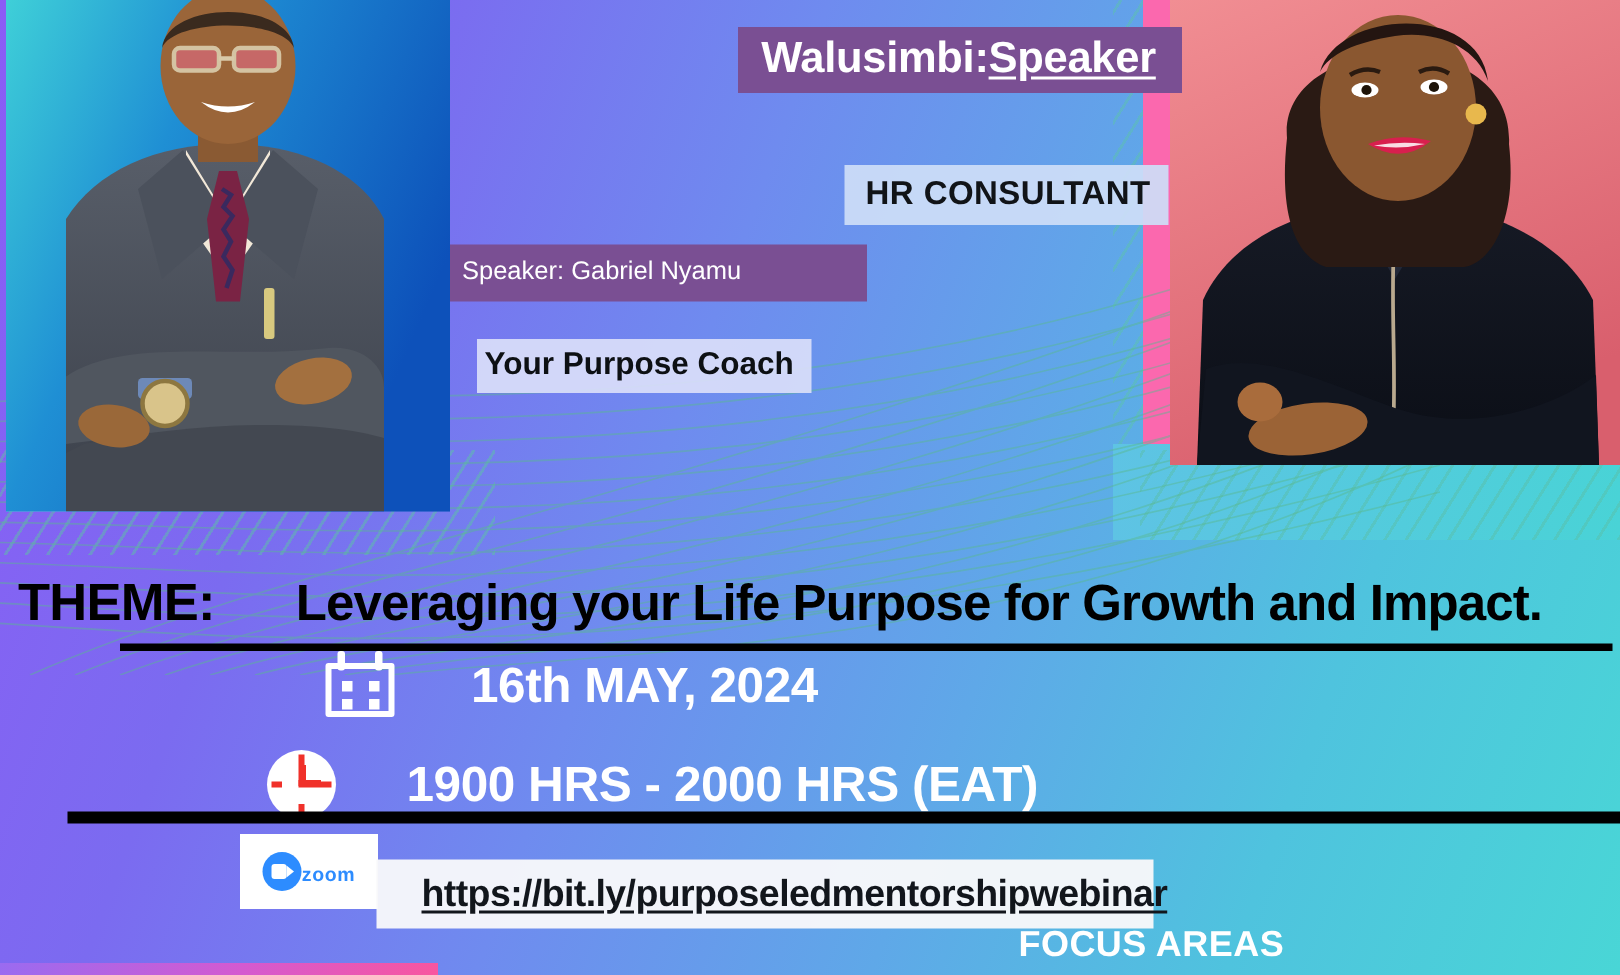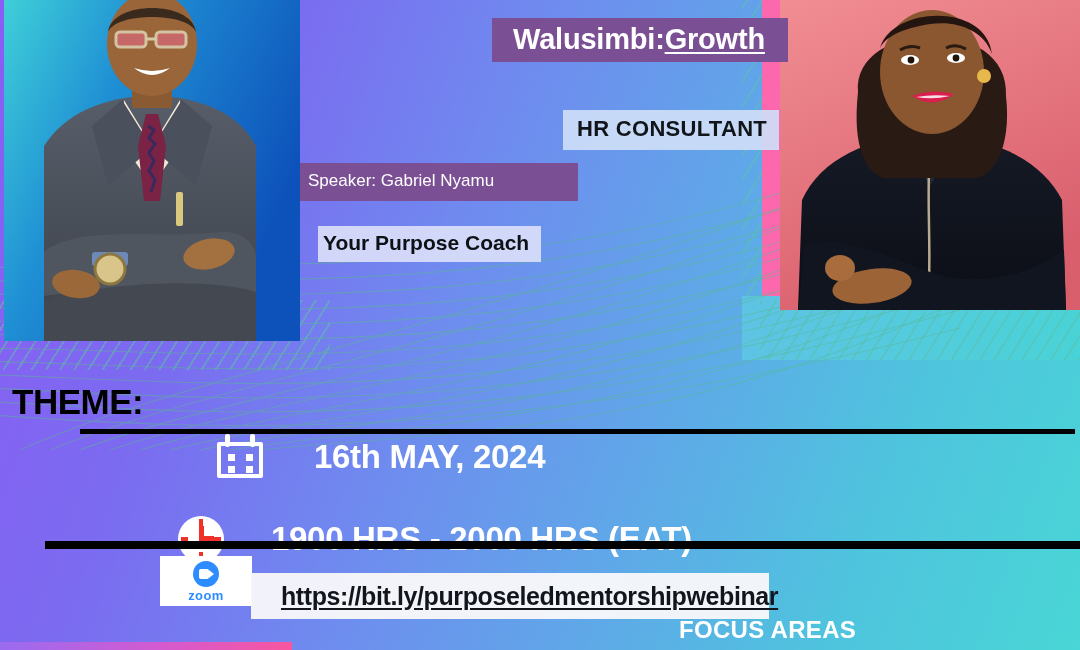--- a/index.html
+++ b/index.html
@@ -87,21 +87,21 @@
     position:absolute;left:12px;top:382px;width:1068px;
     display:flex;align-items:flex-end;color:#000;
     font-size:35px;font-weight:700;white-space:nowrap;
   }
   .theme-label{font-size:35px;font-weight:700;letter-spacing:-.5px;}
   .theme-text{margin-left:54px;font-size:34px;font-weight:700;letter-spacing:-.6px;}
   .rule-theme{position:absolute;left:80px;top:429px;width:995px;height:5px;background:#000;}
 
   
   .row-date{position:absolute;left:180px;top:434px;display:flex;align-items:center;padding-left:37px;}
-  .row-time{position:absolute;left:178px;top:516px;display:flex;align-items:center;}
+  .row-time{position:absolute;left:178px;top:500px;display:flex;align-items:center;}
   .row-text{
     color:#ffffff;font-size:33px;font-weight:700;letter-spacing:-.3px;
     margin-left:47px;white-space:nowrap;
   }
   .rule-time{position:absolute;left:45px;top:541px;width:1035px;height:8px;background:#000;}
 
   
   .cal{position:relative;width:50px;height:46px;}
   .cal .body{position:absolute;left:0;top:8px;width:46px;height:36px;
       border:4px solid #ffffff;box-sizing:border-box;border-radius:2px;}
@@ -117,21 +117,21 @@
   .clock .t-top{left:21px;top:3px;width:4px;height:7px;}
   .clock .t-bot{left:21px;bottom:3px;width:4px;height:7px;}
   .clock .t-left{left:3px;top:21px;width:7px;height:4px;}
   .clock .t-right{right:3px;top:21px;width:7px;height:4px;}
   .clock .h-v{position:absolute;left:21px;top:10px;width:5px;height:14px;background:#f0312a;}
   .clock .h-h{position:absolute;left:21px;top:20px;width:15px;height:5px;background:#f0312a;}
 
   
   .zoom-logo{
     position:absolute;left:160px;top:556px;width:92px;height:50px;
-    background:#ffffff;display:flex;flex-direction:column;
+    background:#ffffff;display:flex;flex-direction:row;
     align-items:center;justify-content:center;z-index:5;
   }
   .zoom-circle{
     width:26px;height:26px;border-radius:50%;background:#2d8cff;
     display:flex;align-items:center;justify-content:center;
   }
   .zoom-cam{position:relative;width:15px;height:10px;}
   .zoom-cam .b{position:absolute;left:0;top:0;width:10px;height:10px;background:#fff;border-radius:2px;}
   .zoom-cam .t{position:absolute;right:0;top:1px;width:0;height:0;
       border-top:4px solid transparent;border-bottom:4px solid transparent;border-left:5px solid #fff;}
@@ -287,30 +287,31 @@
 
       <circle cx="204" cy="76" r="7" fill="#e8b84d"></circle>
 
       <path d="M18 310 L24 246 C 60 232, 110 258, 150 272 C 196 288, 250 276, 284 250 L286 310 Z" fill="#11151f"></path>
       <ellipse cx="92" cy="286" rx="40" ry="17" fill="#9b6336" transform="rotate(-8 92 286)"></ellipse>
       <ellipse cx="60" cy="268" rx="15" ry="13" fill="#a96c3c"></ellipse>
     </svg>
   </div>
 
   <div class="ribbon-moderator">
-    <span>Walusimbi:</span><span class="u">Growth</span><br>
+    <span>Walusimbi:</span><span class="u">Speaker</span><br>
   </div>
 
   <div class="badge-hr">HR CONSULTANT</div>
 
   <div class="ribbon-speaker">Speaker: Gabriel Nyamu</div>
   <div class="badge-coach">Your Purpose Coach</div>
 
   <div class="theme-row">
     <span class="theme-label">THEME:</span>
+    <span class="theme-text">Leveraging your Life Purpose for Growth and Impact.</span>
   </div>
   <div class="rule-theme"></div>
 
   <div class="row-date">
     <div class="cal">
       <div class="ring r1"></div>
         <div class="ring r2"></div>
       <div class="body"></div>
       <div class="dot d1"></div>
         <div class="dot d2"></div>

